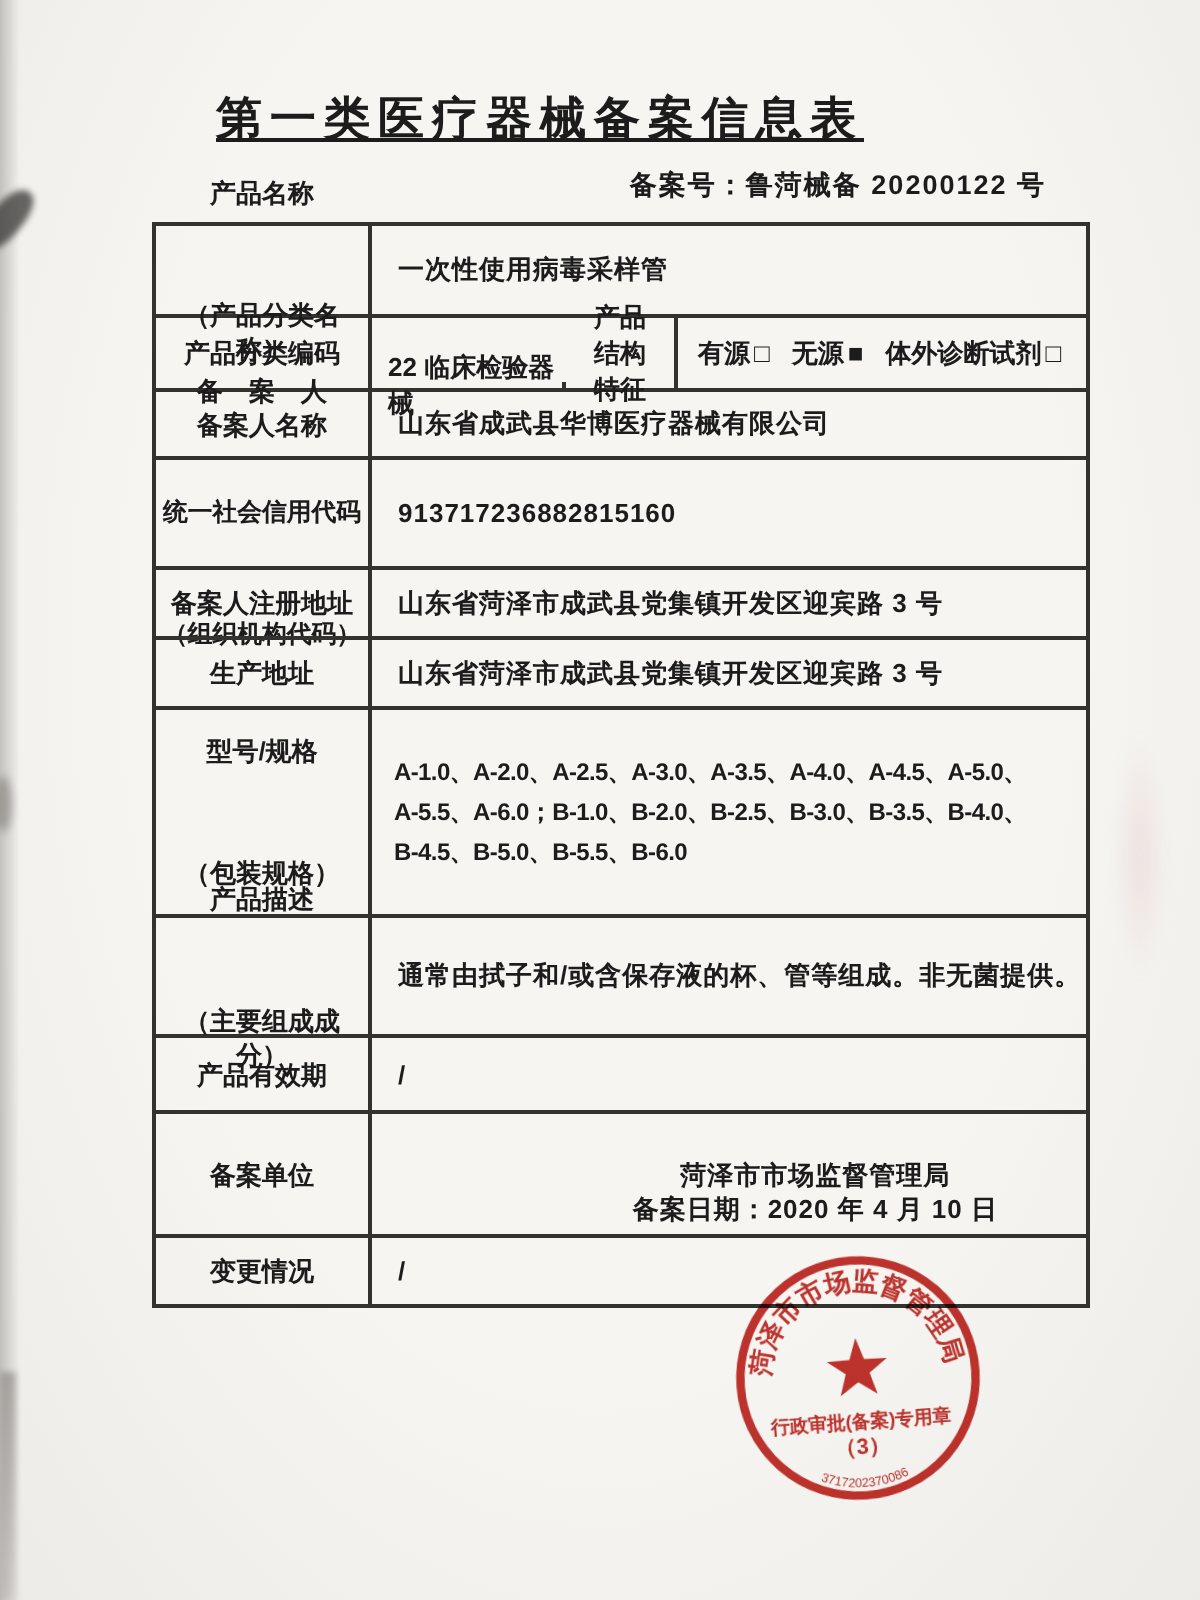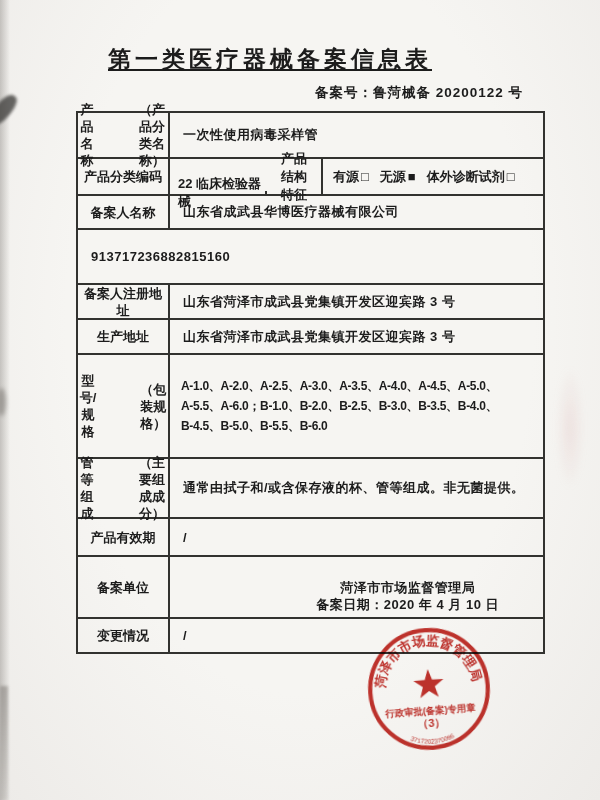--- a/index.html
+++ b/index.html
@@ -21,21 +21,21 @@
   .doc-title{position:absolute;top:44px;left:0;width:540px;text-align:center;
         font-size:23px;font-weight:bold;letter-spacing:4px;text-decoration:underline;}
   .record-number{position:absolute;top:84px;left:0;width:523px;text-align:right;
         font-size:13.5px;font-weight:bold;letter-spacing:1px;}
   
   .reg-table{position:absolute;left:76px;top:111px;width:469px;border:2px solid #32322f;
         display:flex;flex-direction:column;box-sizing:border-box;}
   .t-row{display:flex;border-bottom:2px solid #32322f;box-sizing:border-box;}
   .t-row.last{border-bottom:none;}
   .cell{box-sizing:border-box;display:flex;align-items:center;}
-  .cell-label{width:92px;border-right:2px solid #32322f;flex-direction:row;justify-content:center;
+  .cell-label{width:108px;border-right:2px solid #32322f;flex-direction:column;justify-content:center;
         text-align:center;font-weight:bold;font-size:13px;line-height:17px;flex-shrink:0;padding:2px;gap:44px;}
   .cell-label .small{font-size:12.4px;letter-spacing:0;}
   .cell-value{flex:1;padding-left:13px;font-size:13px;font-weight:bold;letter-spacing:.5px;position:relative;}
   .cell-sub{border-right:2px solid #32322f;font-weight:bold;font-size:13px;flex-shrink:0;}
   .cell-code{width:97px;padding-left:8px;line-height:18px;margin-top:32px;}
   .cell-struct{width:56px;justify-content:center;text-align:center;padding:0 8px;line-height:18px;}
   .cell-opts{flex:1;padding-left:10px;font-size:13px;font-weight:bold;}
   .opt{white-space:nowrap;margin-right:11px;}
   .opt-box{margin-left:2px;font-weight:normal;}
   .model-cell{flex-direction:column;align-items:flex-start;justify-content:center;
@@ -81,20 +81,25 @@
         <span class="opt"><span>体外诊断试剂</span><span class="opt-box">□</span></span>
       </div>
     </div>
 
     <div class="t-row" style="height:34px">
       <div class="cell cell-label">备案人名称</div>
       <div class="cell cell-value">山东省成武县华博医疗器械有限公司</div>
     </div>
 
     <div class="t-row" style="height:55px">
+      <div class="cell cell-label">
+        <span>备　案　人</span>
+        <span class="small">统一社会信用代码</span>
+        <span class="small">（组织机构代码）</span>
+      </div>
       <div class="cell cell-value">913717236882815160</div>
     </div>
 
     <div class="t-row" style="height:35px">
       <div class="cell cell-label">备案人注册地址</div>
       <div class="cell cell-value">山东省菏泽市成武县党集镇开发区迎宾路 3 号</div>
     </div>
 
     <div class="t-row" style="height:35px">
       <div class="cell cell-label">生产地址</div>
@@ -108,21 +113,21 @@
       </div>
       <div class="cell cell-value model-cell">
         <div>A-1.0、A-2.0、A-2.5、A-3.0、A-3.5、A-4.0、A-4.5、A-5.0、</div>
         <div>A-5.5、A-6.0；B-1.0、B-2.0、B-2.5、B-3.0、B-3.5、B-4.0、</div>
         <div>B-4.5、B-5.0、B-5.5、B-6.0</div>
       </div>
     </div>
 
     <div class="t-row" style="height:60px">
       <div class="cell cell-label">
-        <span>管等组成</span>
+        <span>产品描述</span>
         <span>（主要组成成分）</span>
       </div>
       <div class="cell cell-value">通常由拭子和/或含保存液的杯、管等组成。非无菌提供。</div>
     </div>
 
 
     <div class="t-row" style="height:38px">
       <div class="cell cell-label">产品有效期</div>
       <div class="cell cell-value">/</div>
     </div>

